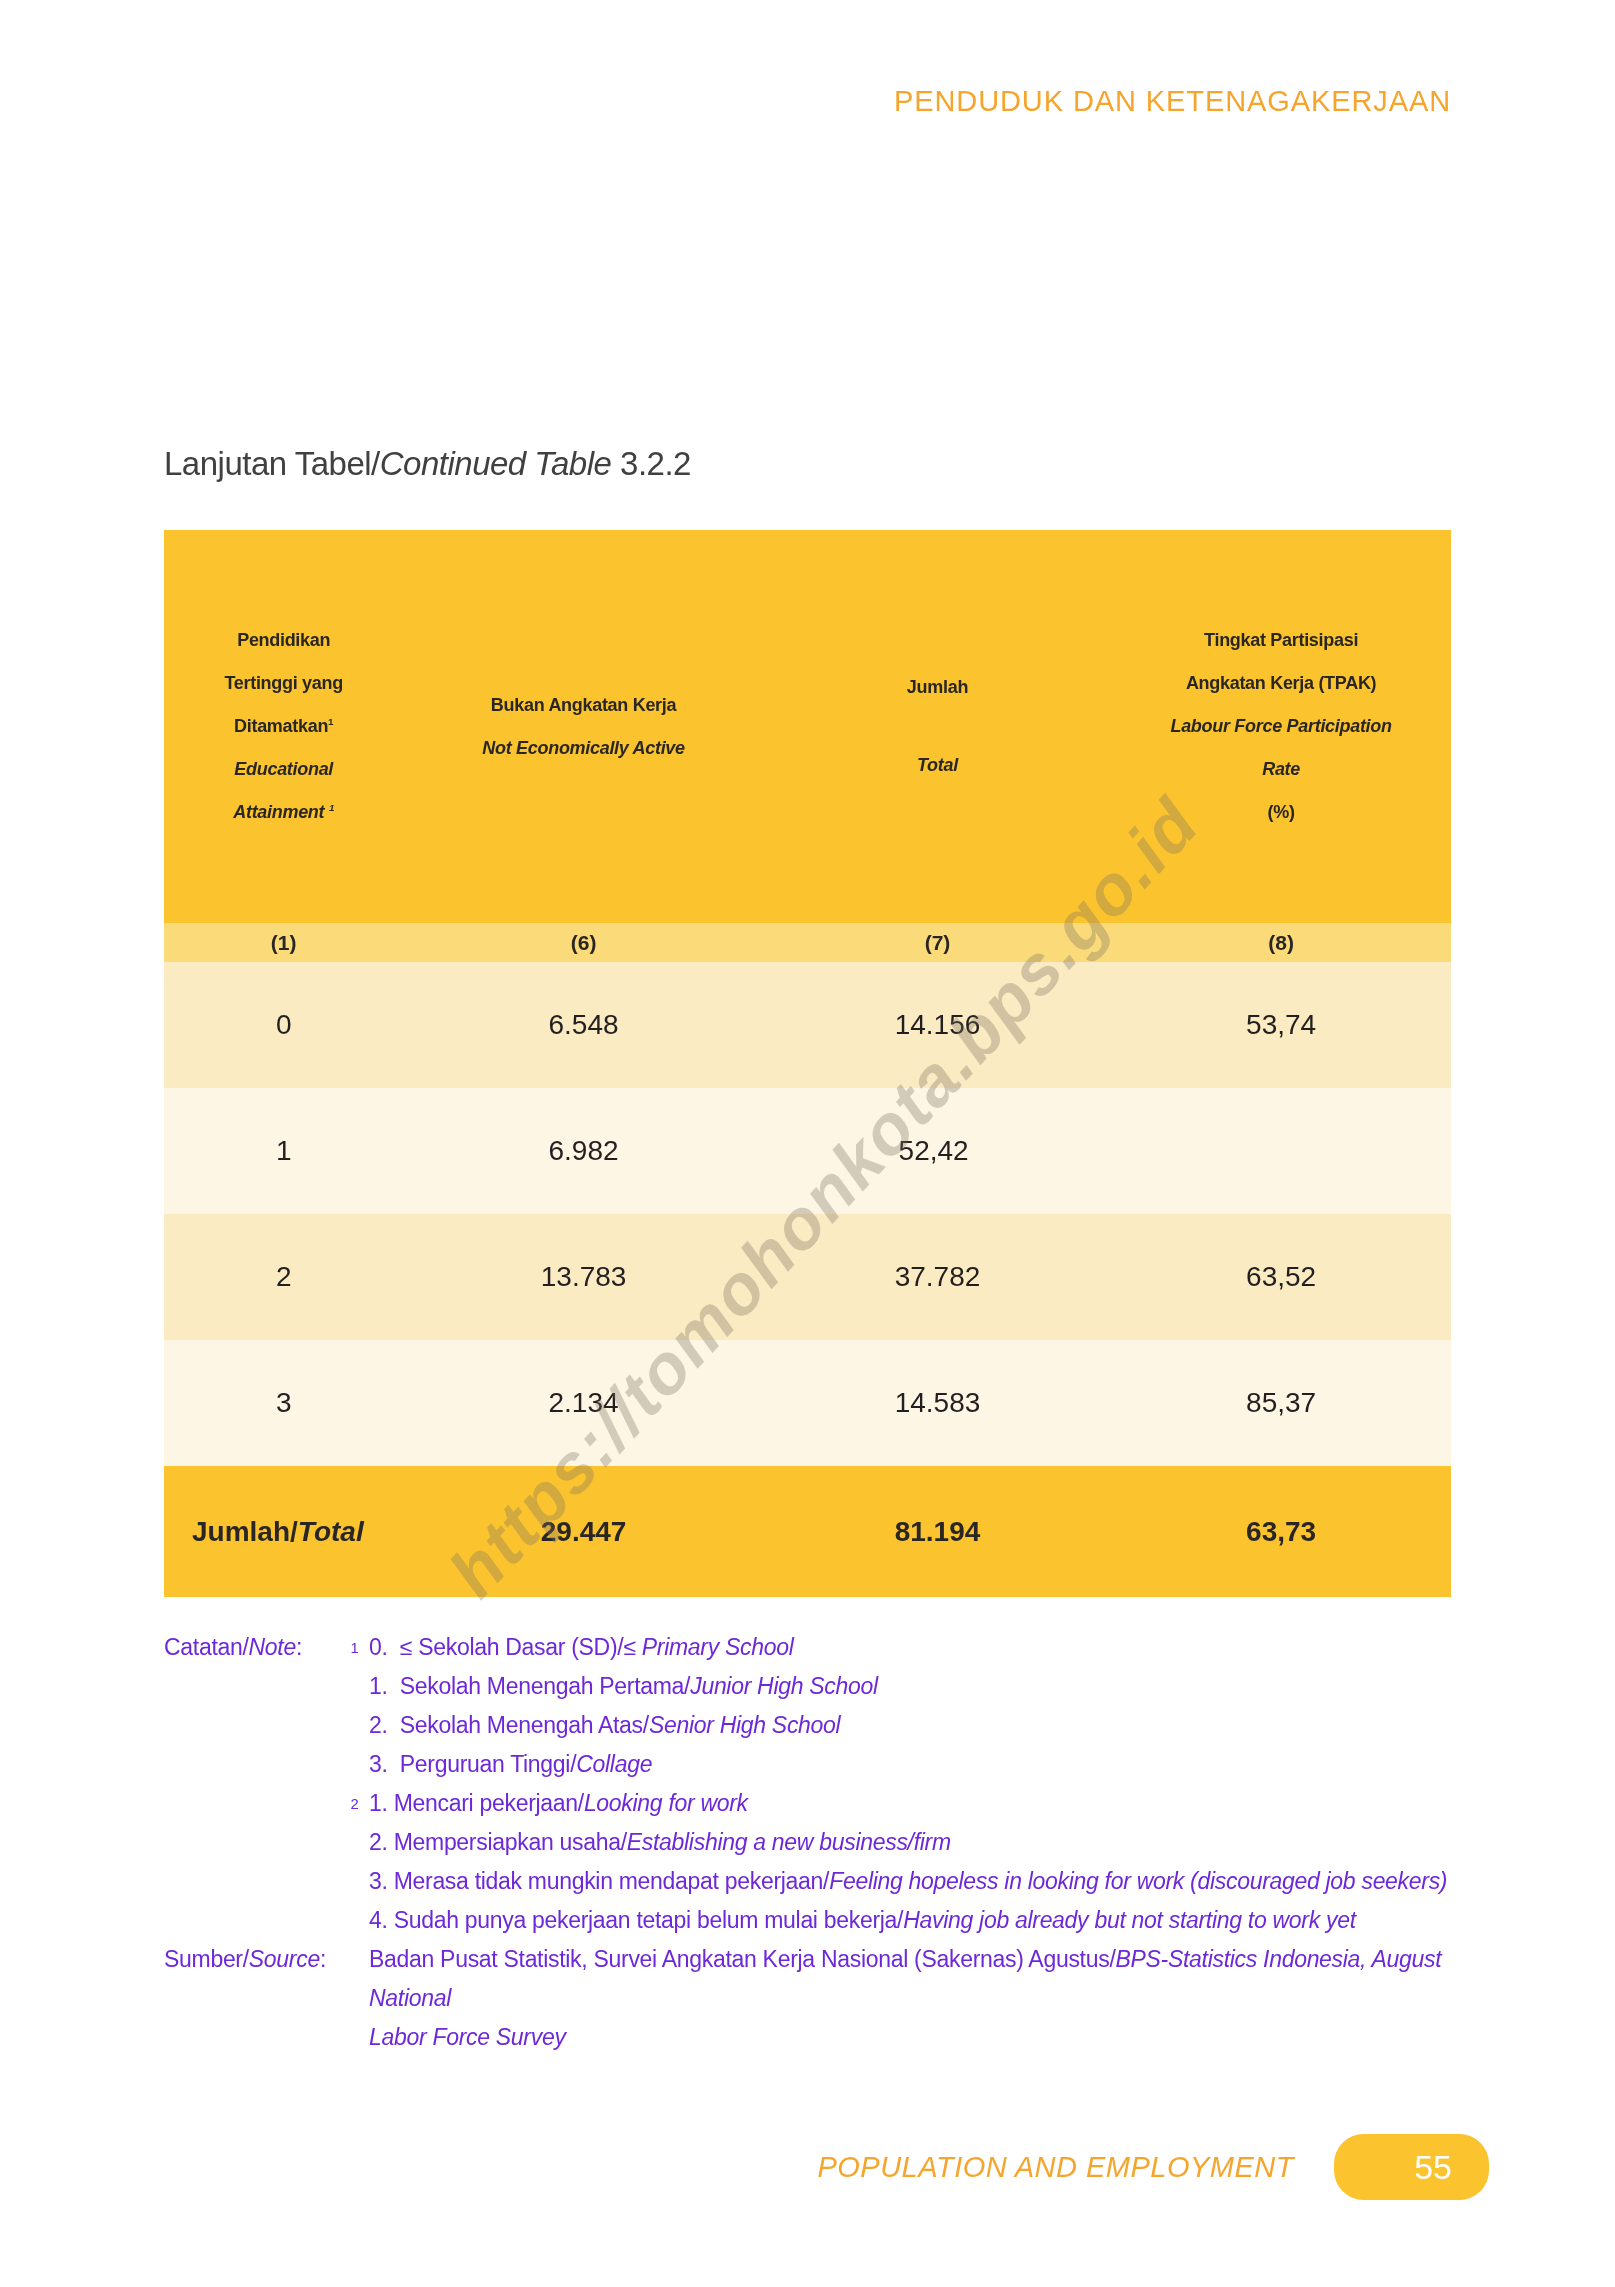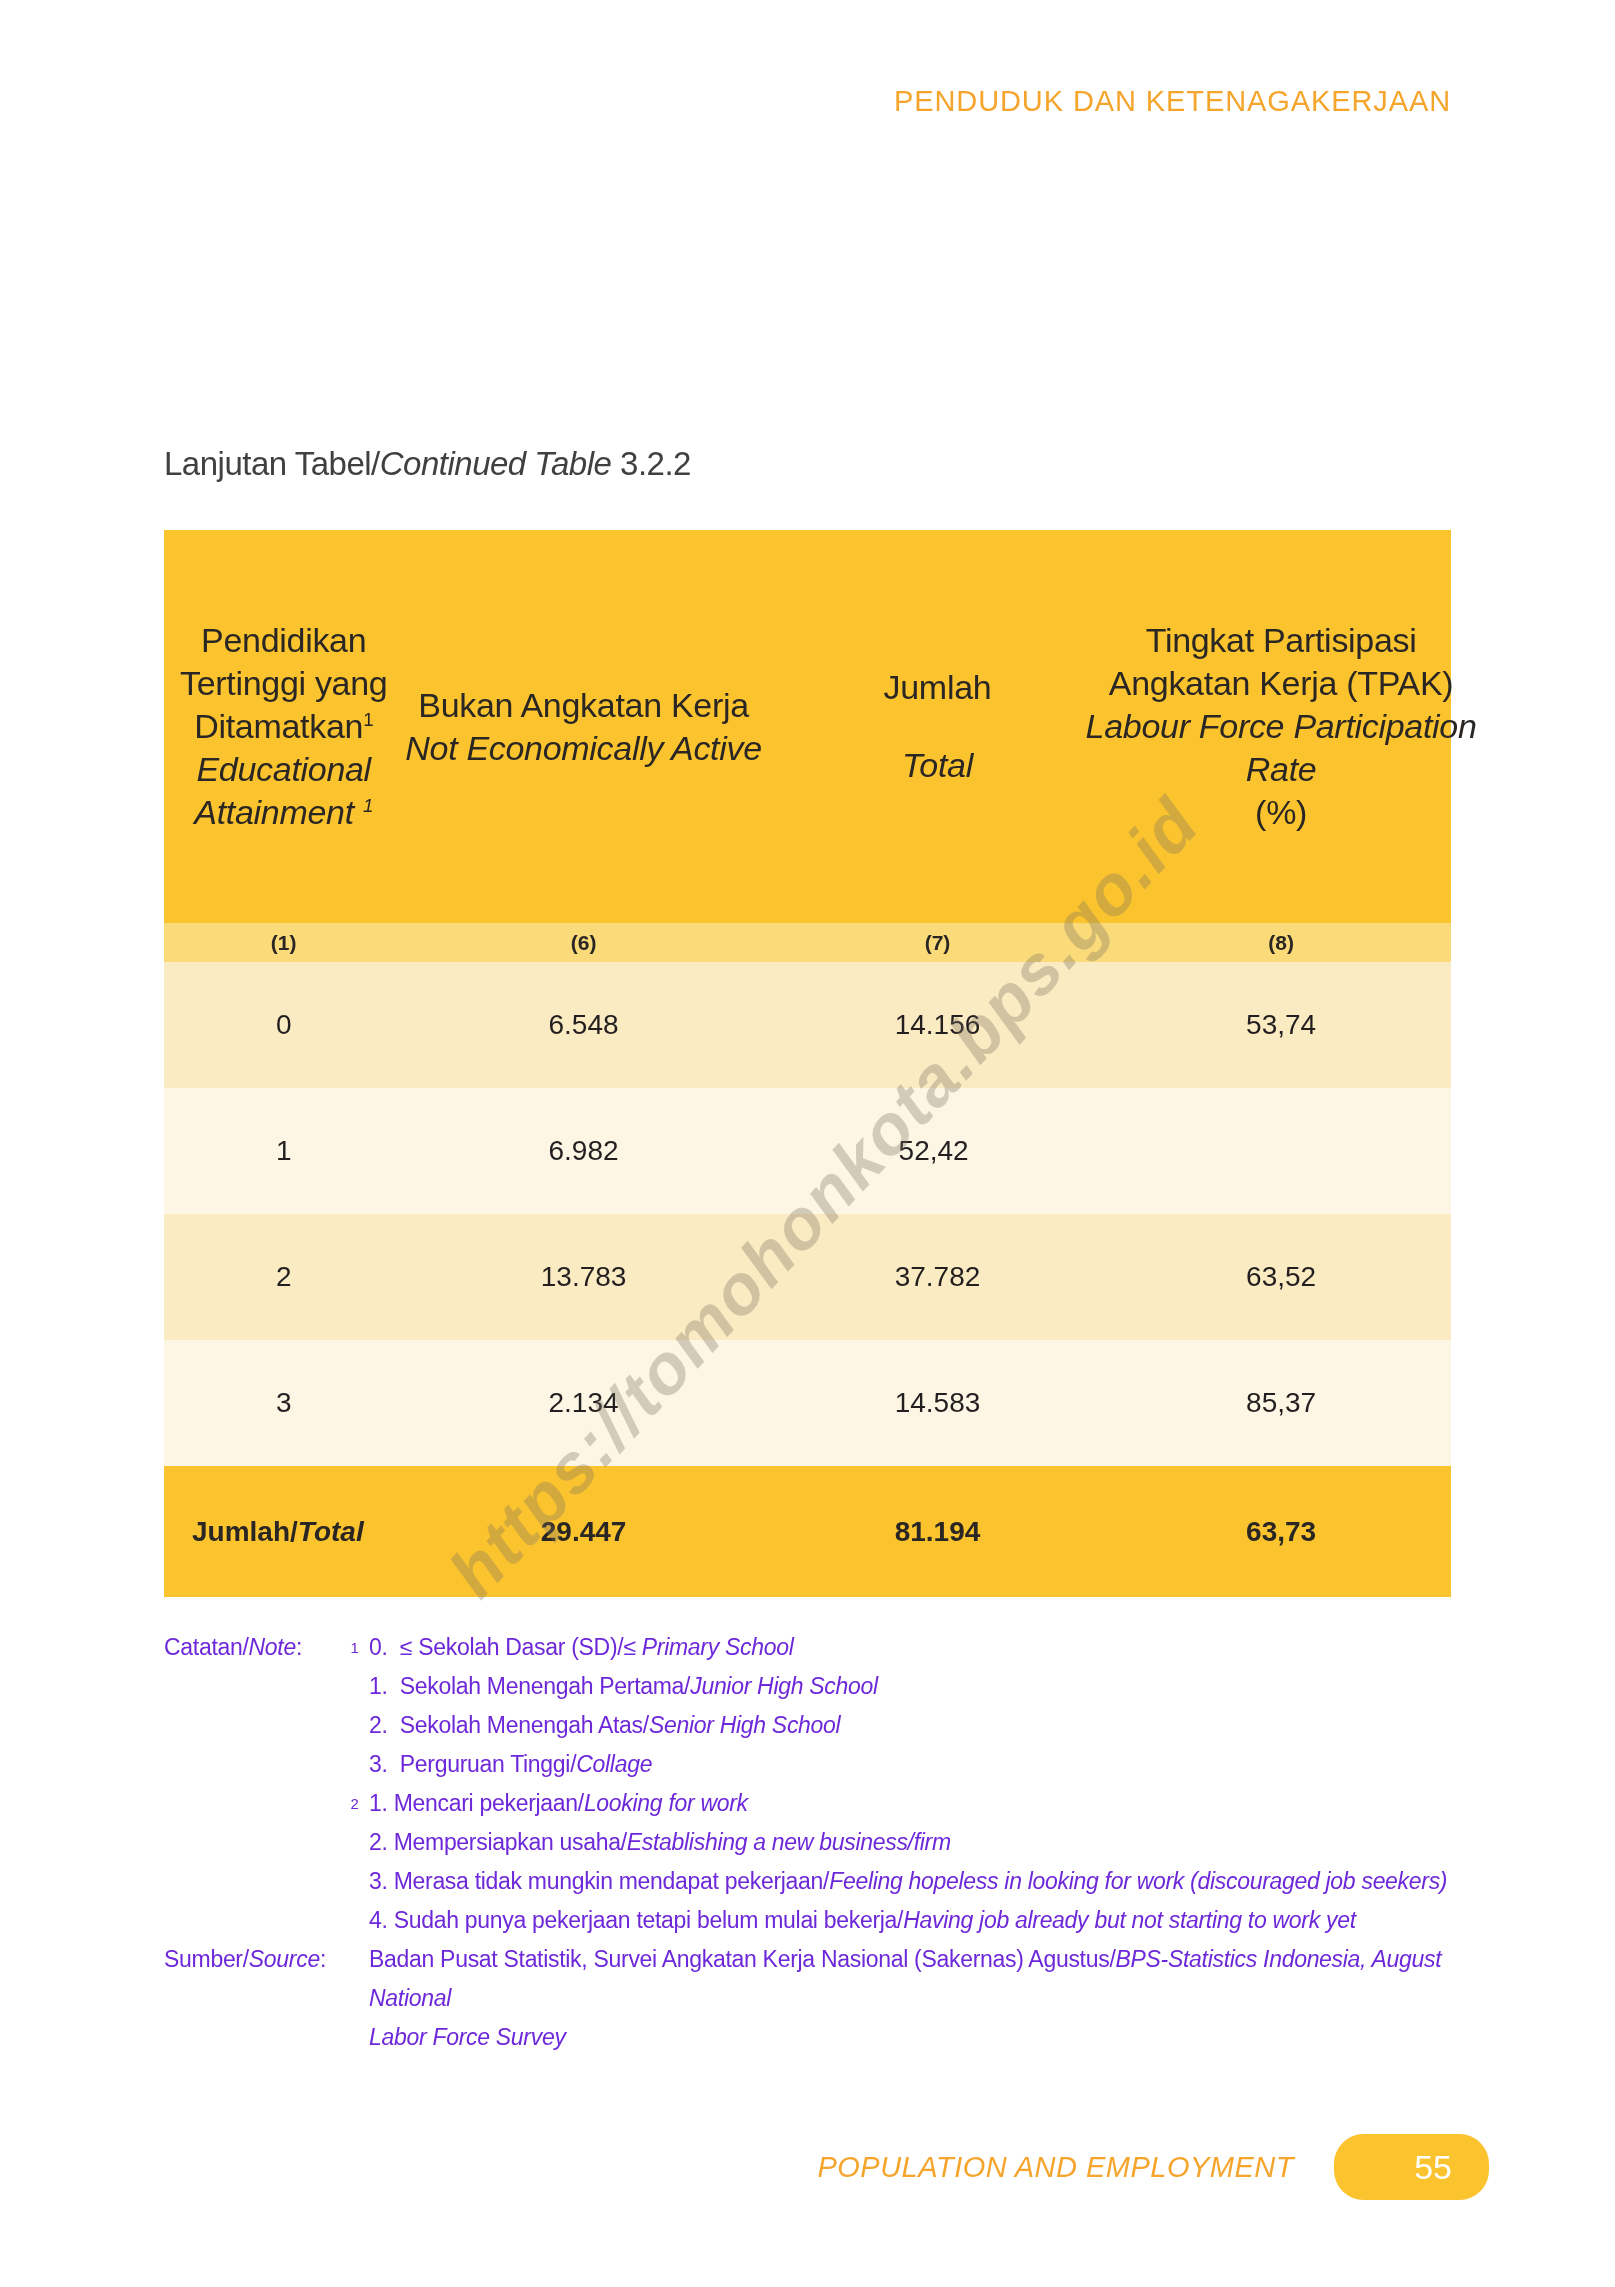--- a/index.html
+++ b/index.html
@@ -24,21 +24,21 @@
   }
   .title .it{font-style:italic;margin-top:36px;}
   
   .tbl{
     position:absolute;left:164px;top:530px;width:1287px;
   }
   .trow{display:flex;width:100%;}
   .c1{width:18.6%;}.c2{width:28%;}.c3{width:27%;gap:35px;}.c4{width:26.4%;}
   .cell{display:flex;flex-direction:column;align-items:center;justify-content:center;text-align:center;}
   .thead{background:#fbc42e;height:393px;}
-  .thead .cell{font-weight:normal;font-size:34px;line-height:43px;letter-spacing:-0.3px;color:#2a2623;}
+  .thead .cell{font-weight:bold;font-size:18px;line-height:43px;letter-spacing:-0.3px;color:#2a2623;}
   .thead .line{white-space:nowrap;}
   .thead .it{font-style:italic;}
   sup.s{font-size:0.55em;vertical-align:super;line-height:0;}
   .numrow{background:#fbda7a;height:39px;}
   .numrow .cell{font-weight:bold;font-size:21px;color:#2a2623;}
   .drow{height:126px;font-size:28px;color:#231f20;}
   .rowA{background:#fbebc2;}
   .rowB{background:#fdf6e4;}
   .totrow{background:#fbc42e;height:131px;font-size:28px;font-weight:bold;color:#2a2623;}
   .totrow .lab{align-items:flex-start;padding-left:28px;box-sizing:border-box;text-align:right;}

